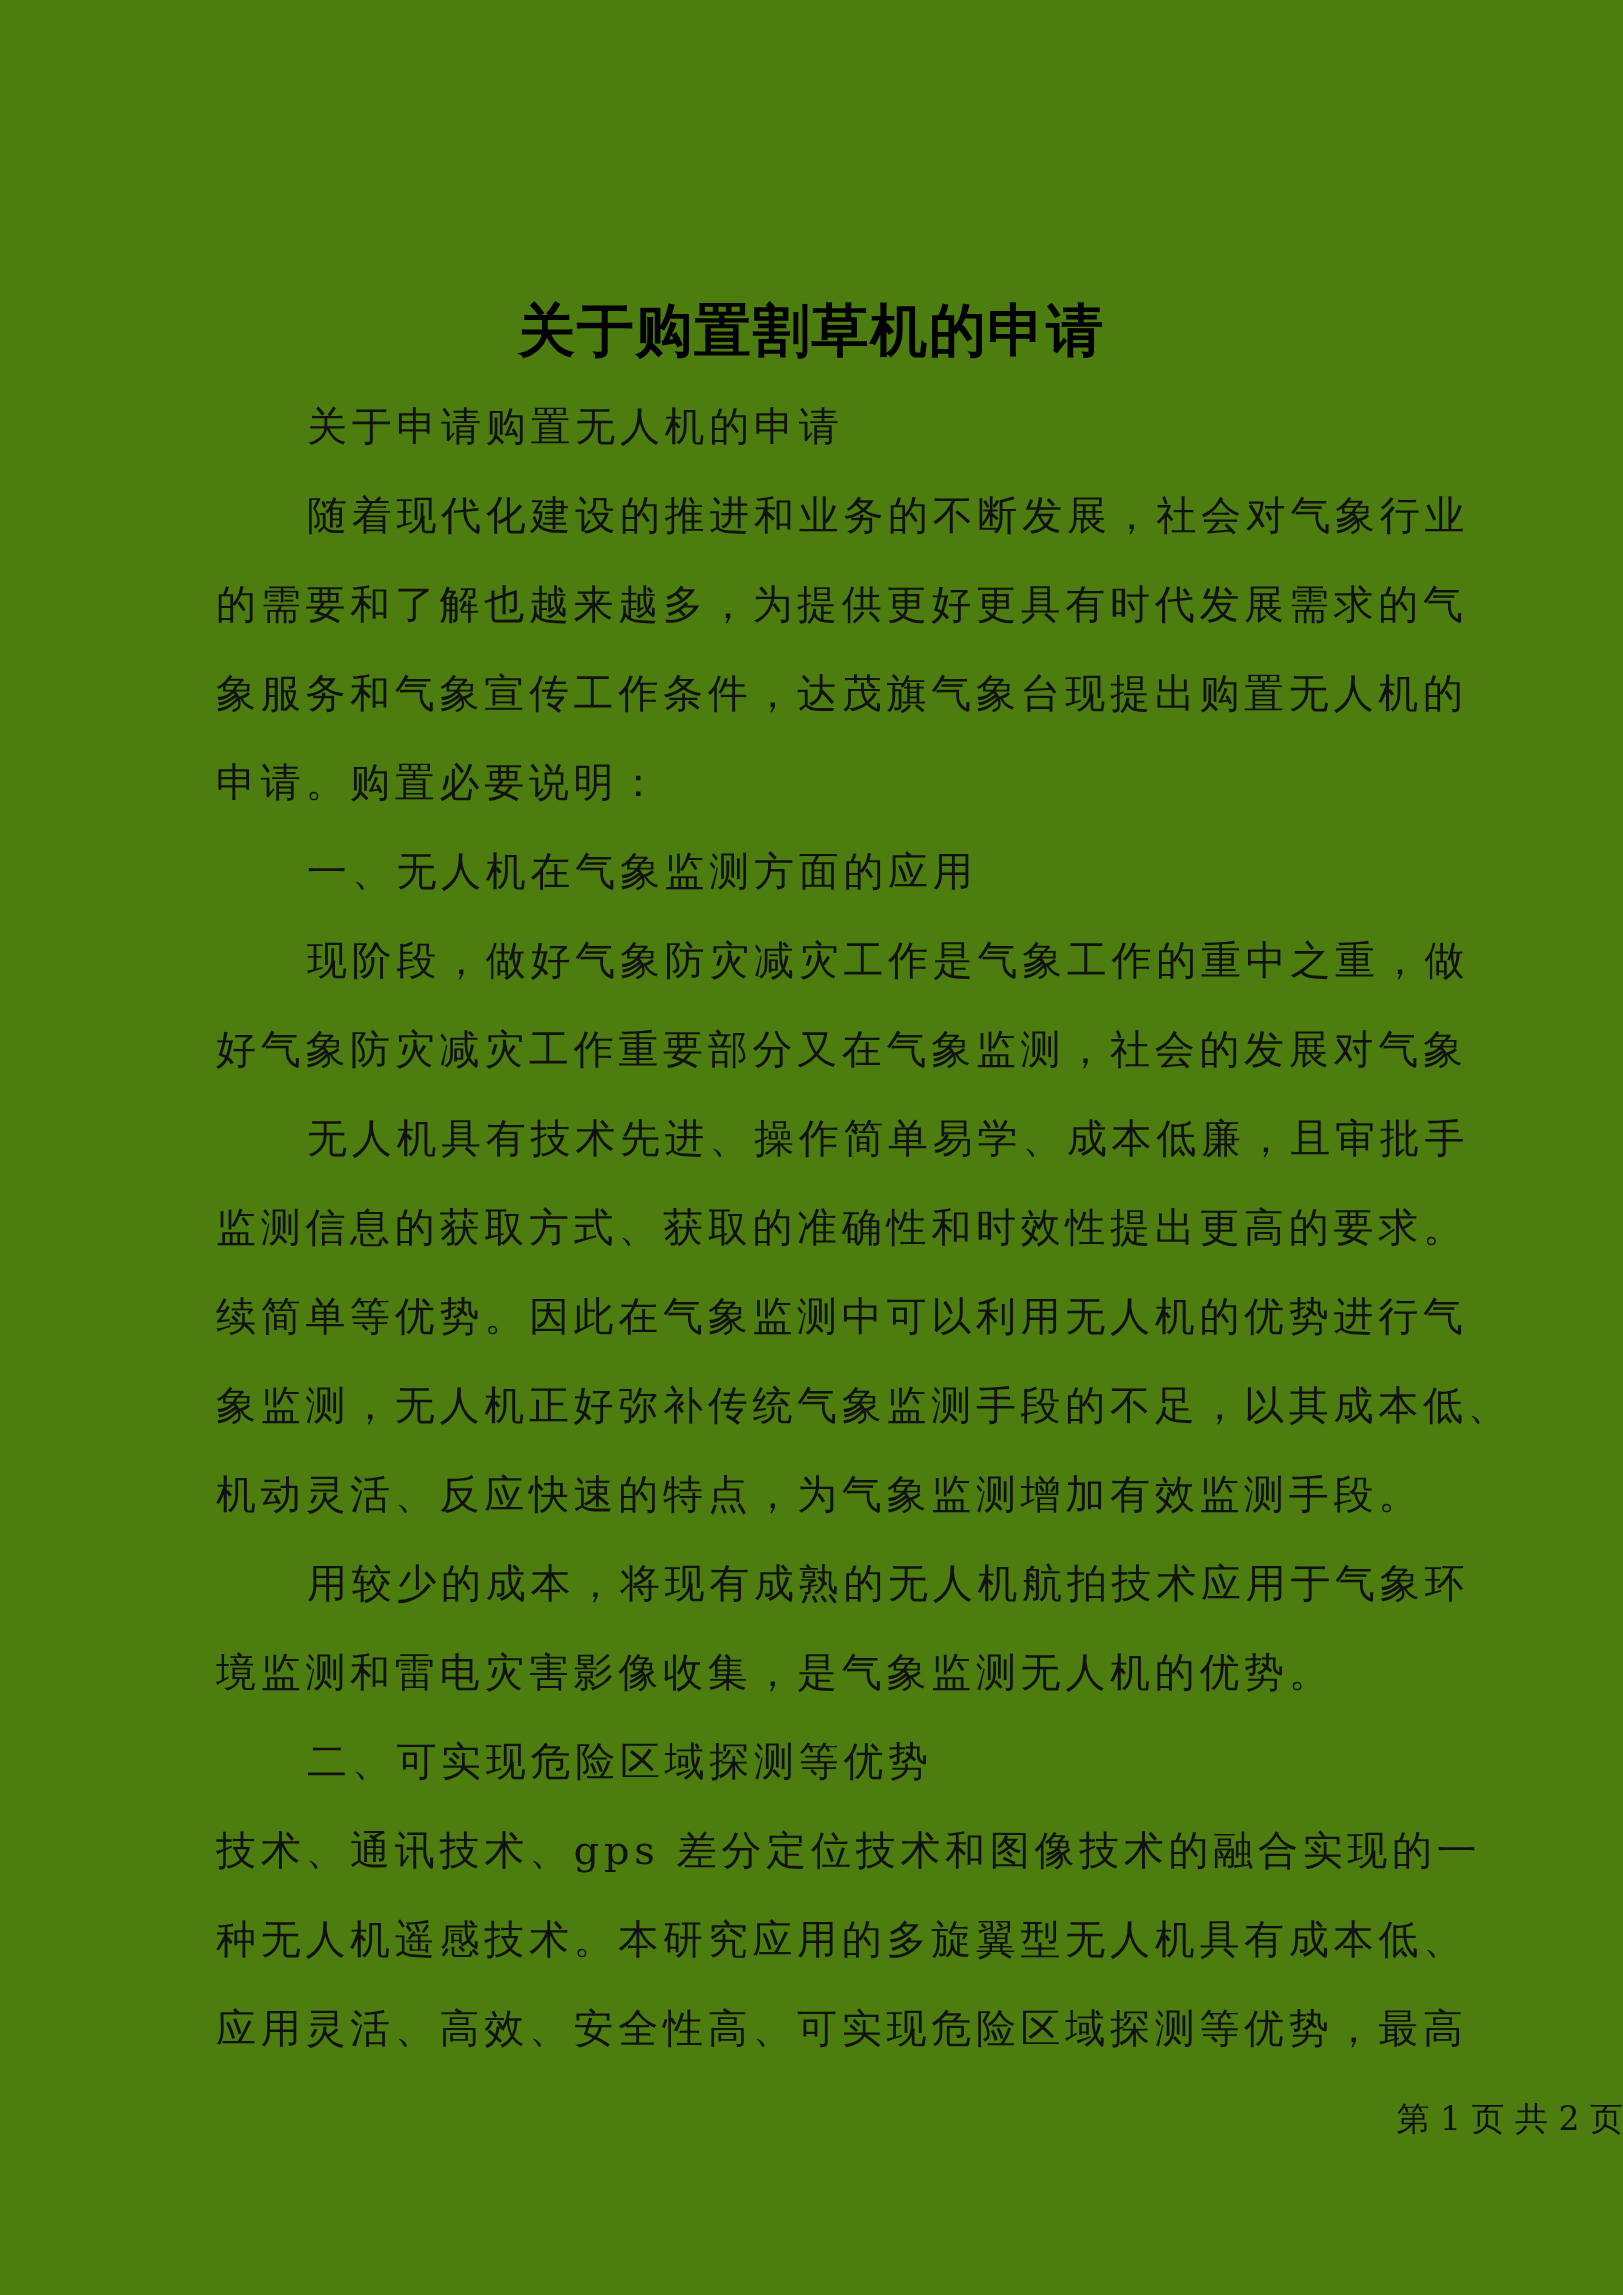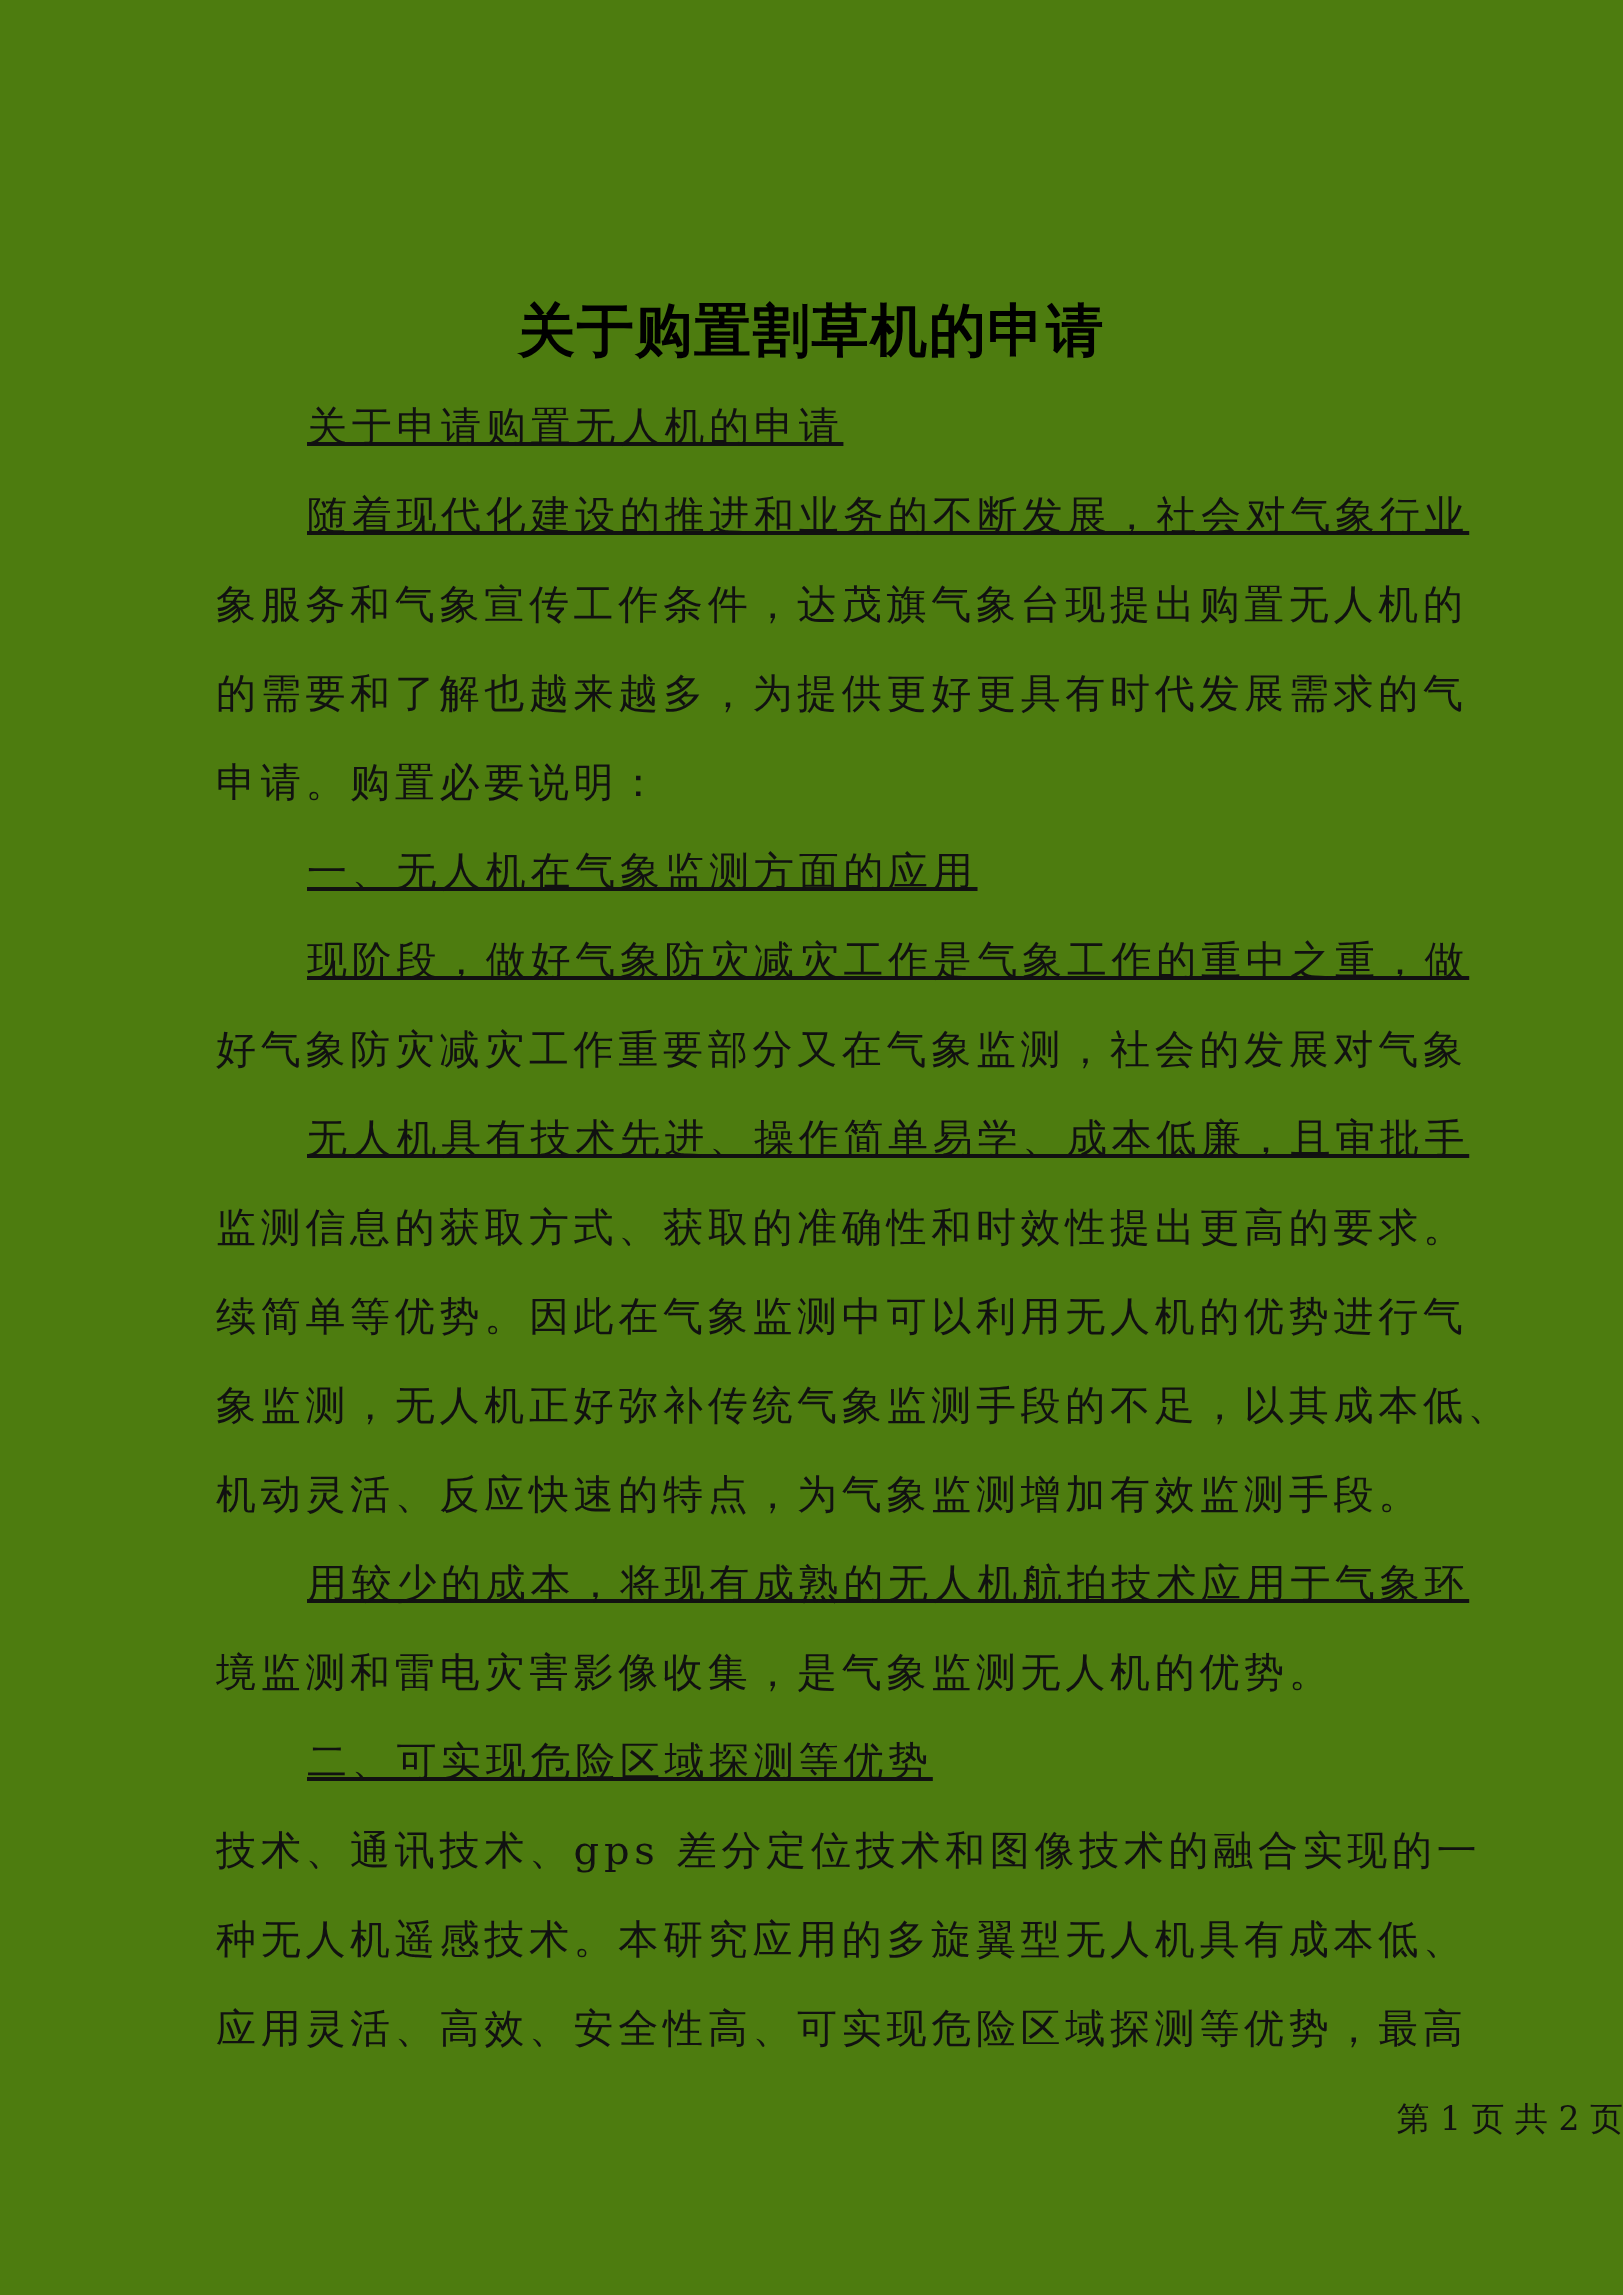--- a/index.html
+++ b/index.html
@@ -45,21 +45,20 @@
       line-height: 89px;
       font-size: 40px;
       white-space: nowrap;
       letter-spacing: 4.7px;
       color: #111111;
       text-align: justify;
       text-align-last: justify;
     }
     .line.indent {
       padding-left: 91px;
-      text-decoration: underline;
     }
     .line.last {
       text-align-last: left;
     }
     .footer {
       position: absolute;
       left: 0;
       top: 2098px;
       width: 1623px;
       text-align: right;
@@ -70,22 +69,22 @@
   </style>
 </head>
 <body>
 
 <div class="page">
   <div class="title">关于购置割草机的申请</div>
 
   <div class="body">
     <div class="line indent last">关于申请购置无人机的申请</div>
     <div class="line indent">随着现代化建设的推进和业务的不断发展，社会对气象行业</div>
+    <div class="line">的需要和了解也越来越多，为提供更好更具有时代发展需求的气</div>
     <div class="line">象服务和气象宣传工作条件，达茂旗气象台现提出购置无人机的</div>
-    <div class="line">的需要和了解也越来越多，为提供更好更具有时代发展需求的气</div>
     <div class="line last">申请。购置必要说明：</div>
     <div class="line indent last">一、无人机在气象监测方面的应用</div>
     <div class="line indent">现阶段，做好气象防灾减灾工作是气象工作的重中之重，做</div>
     <div class="line">好气象防灾减灾工作重要部分又在气象监测，社会的发展对气象</div>
     <div class="line indent">无人机具有技术先进、操作简单易学、成本低廉，且审批手</div>
     <div class="line">监测信息的获取方式、获取的准确性和时效性提出更高的要求。</div>
     <div class="line">续简单等优势。因此在气象监测中可以利用无人机的优势进行气</div>
     <div class="line">象监测，无人机正好弥补传统气象监测手段的不足，以其成本低、</div>
     <div class="line last">机动灵活、反应快速的特点，为气象监测增加有效监测手段。</div>
     <div class="line indent">用较少的成本，将现有成熟的无人机航拍技术应用于气象环</div>

